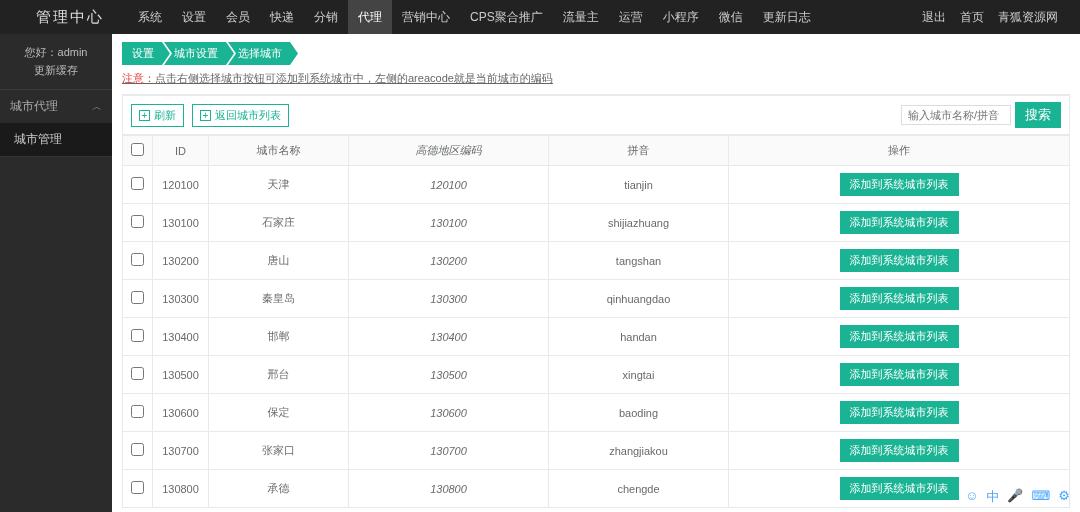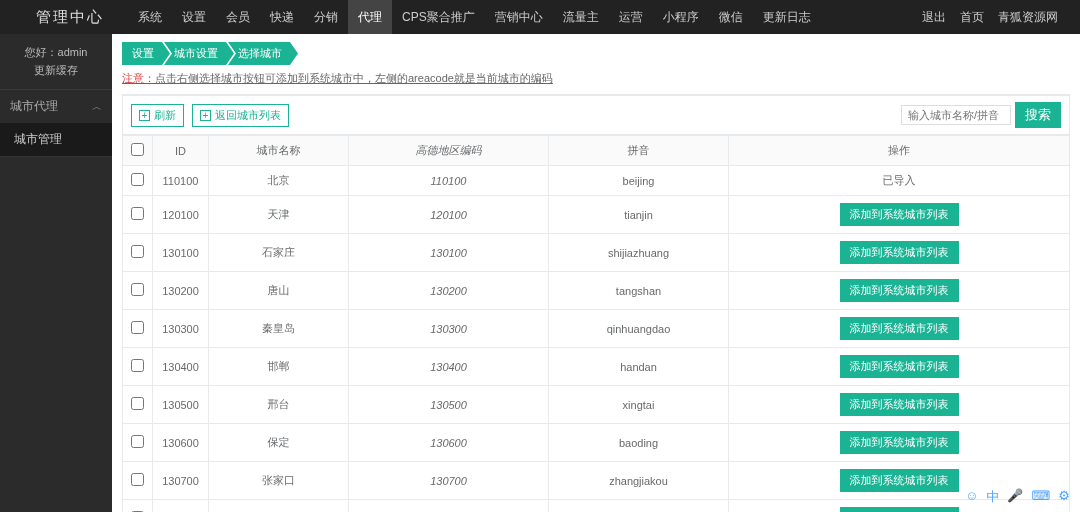--- a/index.html
+++ b/index.html
@@ -55,22 +55,22 @@
 
 <div class="topbar">
   <div class="brand">管理中心</div>
   <div class="topnav" id="topnav">
       <a>系统</a>
       <a>设置</a>
       <a>会员</a>
       <a>快递</a>
       <a>分销</a>
       <a class="active">代理</a>
+      <a>营销中心</a>
       <a>CPS聚合推广</a>
-      <a>营销中心</a>
       <a>流量主</a>
       <a>运营</a>
       <a>小程序</a>
       <a>微信</a>
       <a>更新日志</a>
     </div>
   <div class="top-right" id="topright">
       <a>退出</a>
       <a>首页</a>
       <a>青狐资源网</a>
@@ -123,28 +123,20 @@
           <th class="col-id">ID</th>
           <th class="col-name">城市名称</th>
           <th class="col-code">高德地区编码</th>
           <th class="col-pin">拼音</th>
           <th>操作</th>
         </tr>
       </thead>
       <tbody id="tbody">
           <tr>
             <td class="col-chk"><input type="checkbox" style=""></td>
-            <td class="col-id">110100</td>
-            <td class="col-name">北京</td>
-            <td class="col-code">110100</td>
-            <td class="col-pin">beijing</td>
-            <td><span class="done">已导入</span></td>
-          </tr>
-          <tr>
-            <td class="col-chk"><input type="checkbox" style=""></td>
             <td class="col-id">120100</td>
             <td class="col-name">天津</td>
             <td class="col-code">120100</td>
             <td class="col-pin">tianjin</td>
             <td><button class="btn-add">添加到系统城市列表</button></td>
           </tr>
           <tr>
             <td class="col-chk"><input type="checkbox" style=""></td>
             <td class="col-id">130100</td>
             <td class="col-name">石家庄</td>

